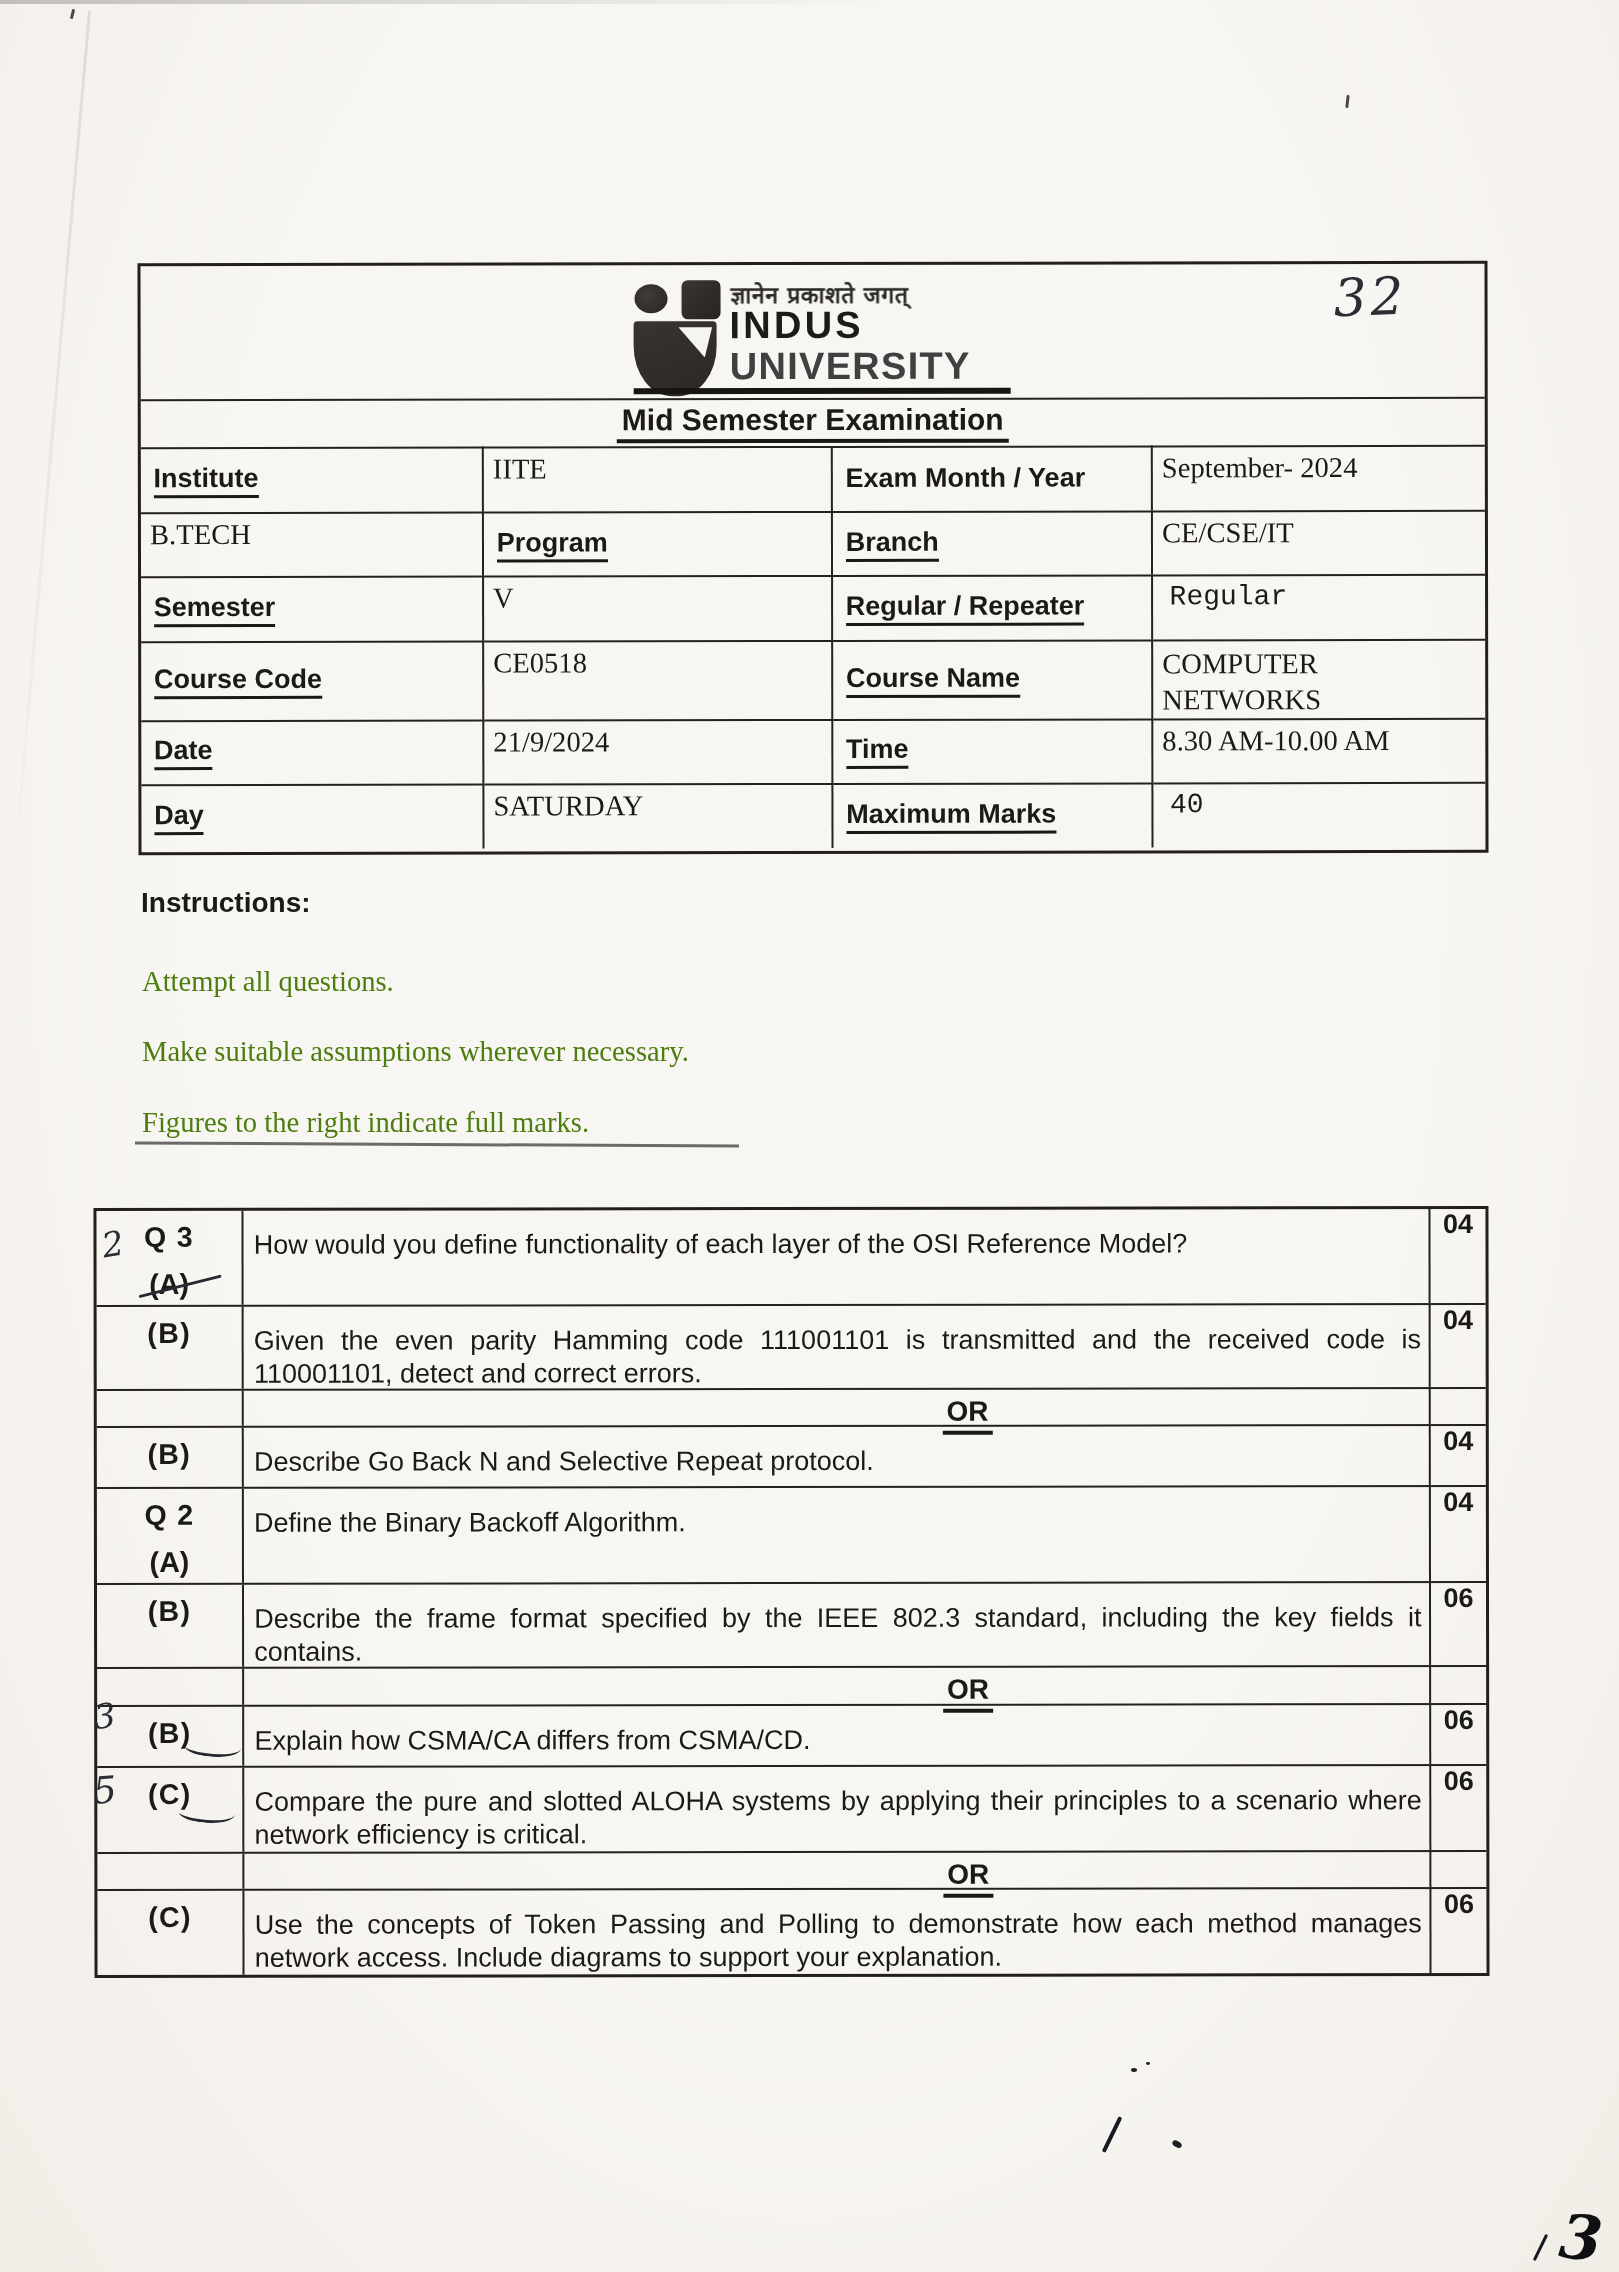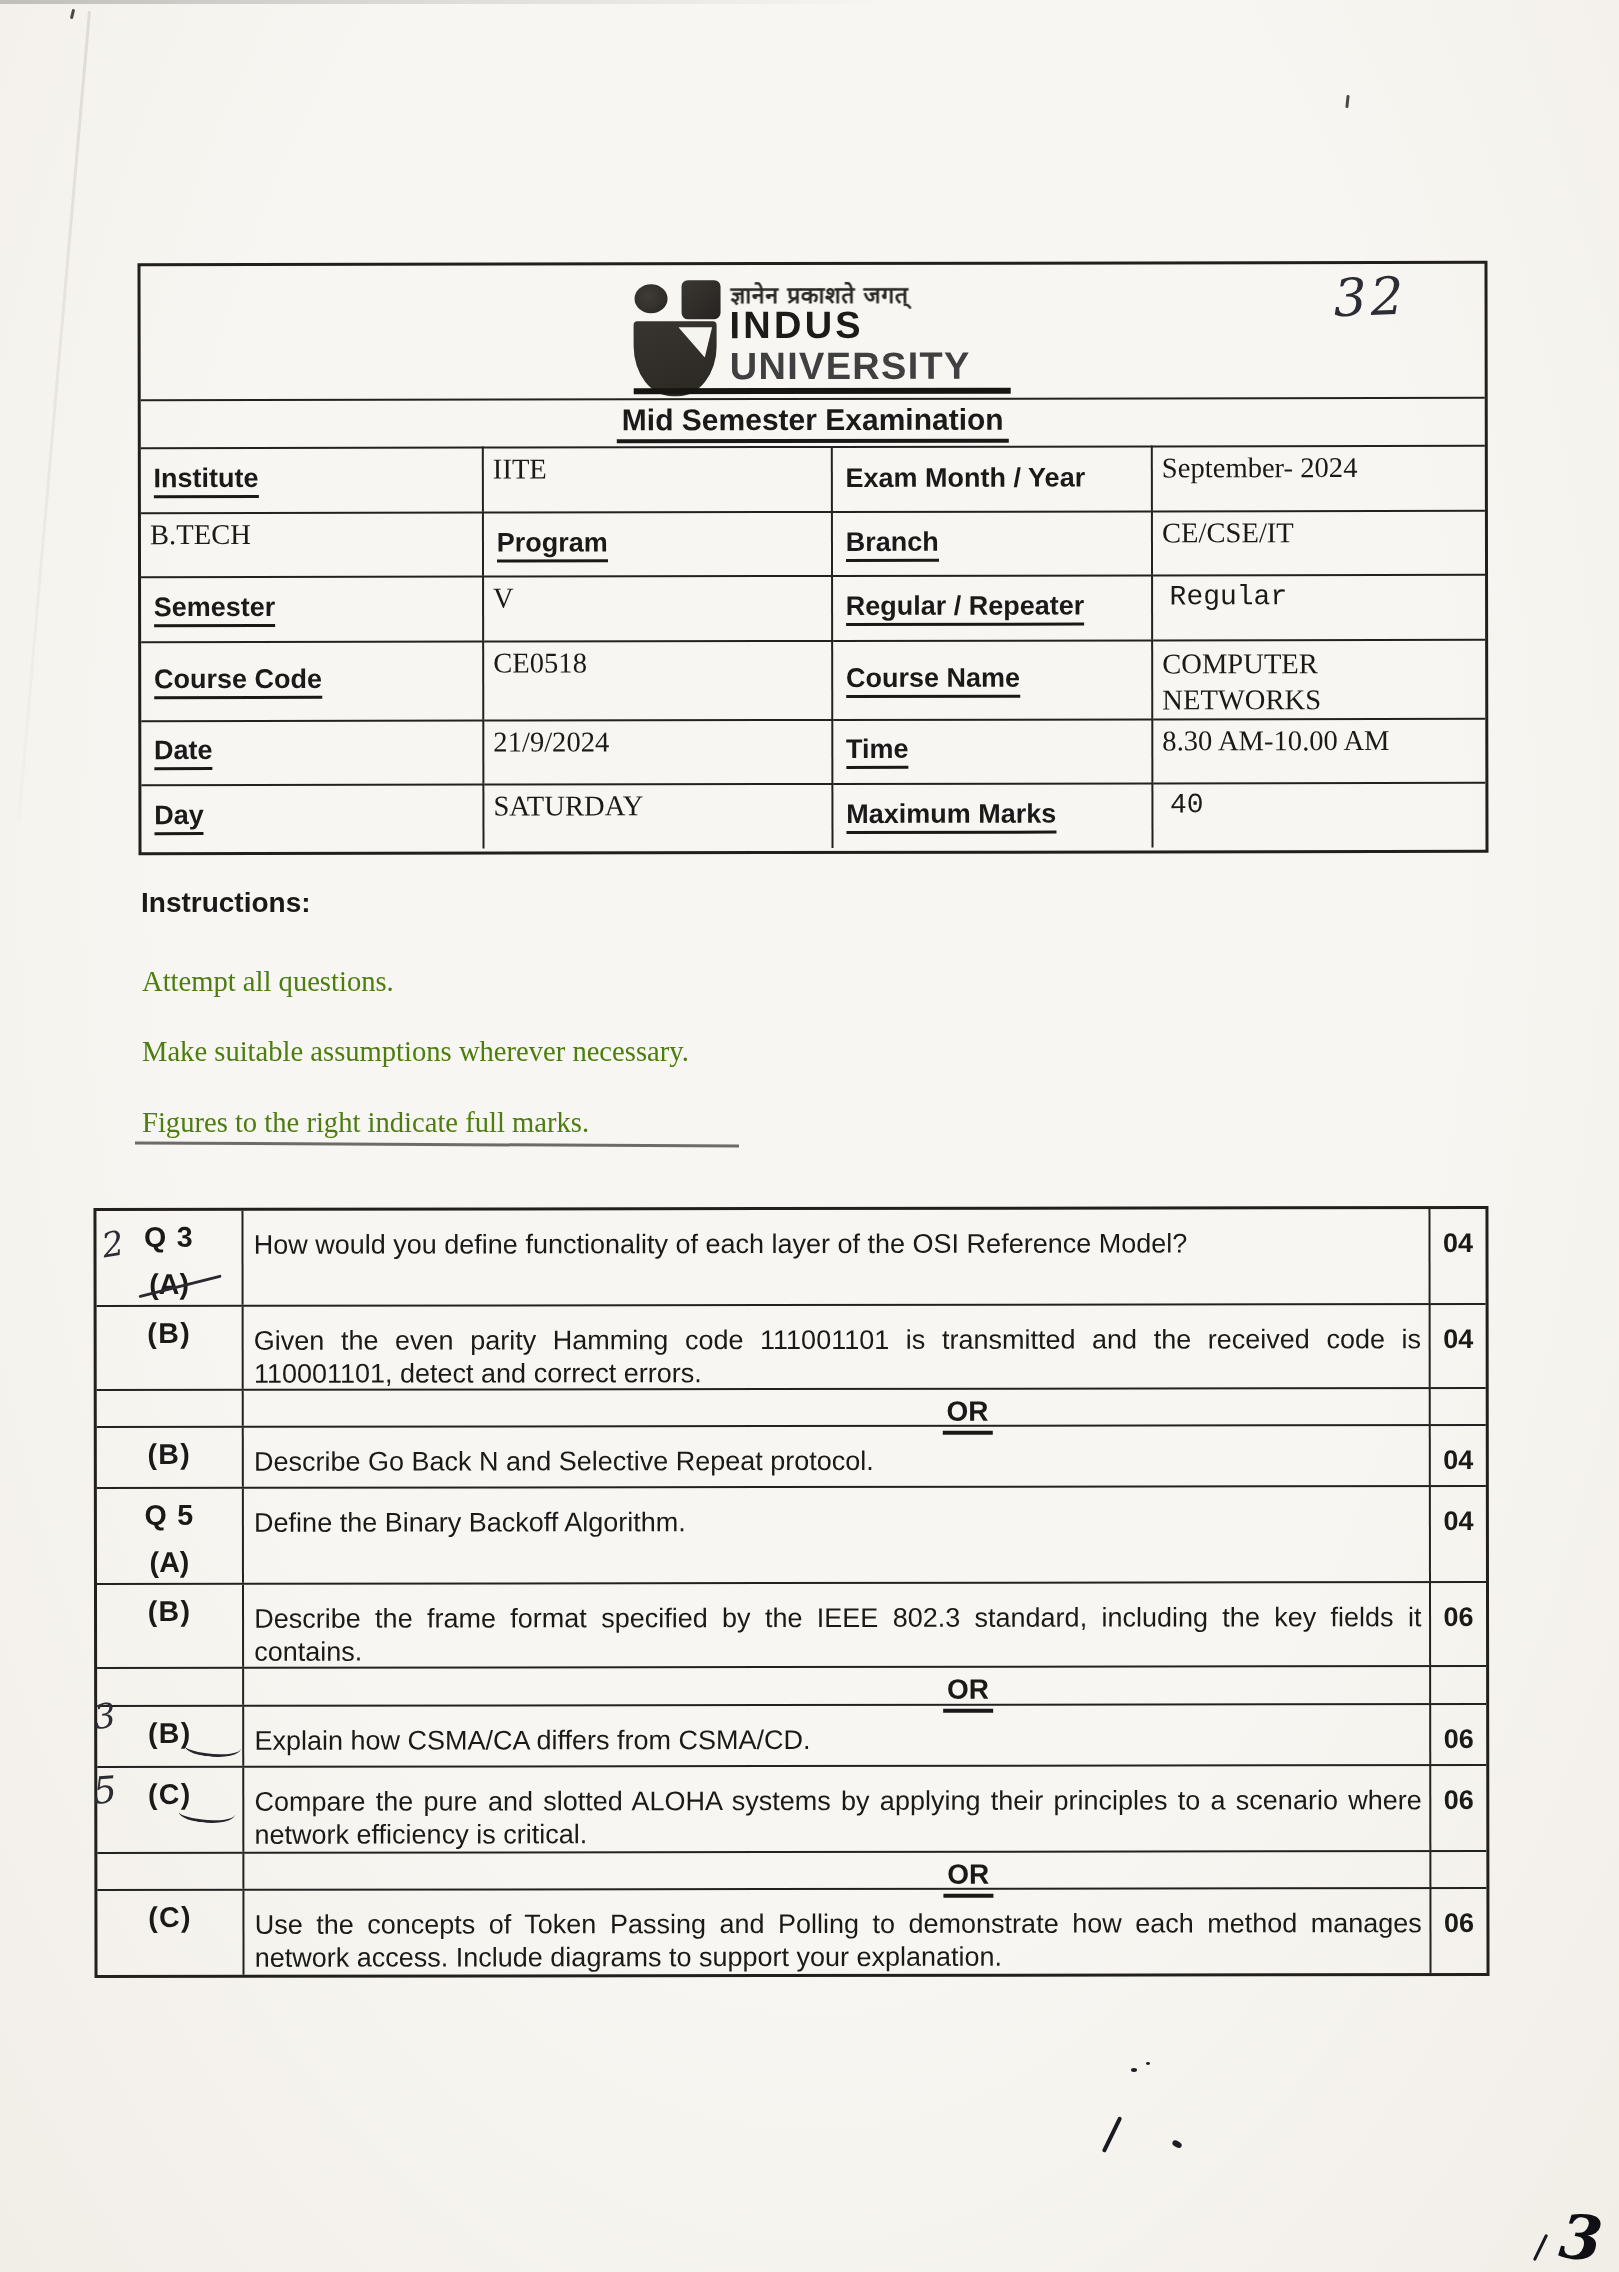--- a/index.html
+++ b/index.html
@@ -61,21 +61,21 @@
   .qrow{display:flex;box-sizing:border-box;}
   .qrow + .qrow{border-top:2.5px solid #242220;}
   .qno{width:147px;box-sizing:border-box;border-right:2.5px solid #242220;
     display:flex;flex-direction:column;align-items:center;justify-content:space-between;
     padding:10.2px 0 3.8px 0;}
   .qno .lbl{font-size:28.6px;font-weight:bold;letter-spacing:1.3px;}
   .qno .sub{font-size:28.6px;font-weight:bold;position:relative;}
   .qtext{flex:1;box-sizing:border-box;border-right:2.5px solid #242220;
     padding:18px 7.6px 5.1px 10.2px;font-size:27px;line-height:1.22;}
   .qtext.just{text-align:justify;}
-  .qmarks{width:55px;box-sizing:border-box;text-align:center;padding-top:19px;
+  .qmarks{width:55px;box-sizing:border-box;text-align:center;
     font-size:27px;font-weight:bold;}
   .orcell{display:flex;justify-content:center;align-items:flex-start;padding-top:5.1px;}
   .orcell span{font-size:28px;font-weight:bold;border-bottom:4.4px solid #1b1917;
     padding:0 3.8px 1.3px 3.8px;transform:translateX(130px);}
   
   .strike{position:absolute;left:-11.4px;top:16.5px;width:85px;height:3.2px;background:#2a2830;
     transform:rotate(-14deg);border-radius:1.9px;}
   .hmark{font-size:34px;}
   .h2{left:102px;top:1224px;transform:rotate(-9deg);}
   .h3{left:94px;top:1696px;transform:rotate(-6deg);}
@@ -217,21 +217,21 @@
   <div class="qrow" style="height:61px">
     <div class="qno">
       <span class="lbl">(B)</span>
     </div>
     <div class="qtext">Describe Go Back N and Selective Repeat protocol.</div>
     <div class="qmarks">04</div>
   </div>
 
   <div class="qrow" style="height:96px">
     <div class="qno">
-      <span class="lbl">Q 5</span>
+      <span class="lbl">Q 2</span>
       <span class="sub">(A)</span>
     </div>
     <div class="qtext">Define the Binary Backoff Algorithm.</div>
     <div class="qmarks">04</div>
   </div>
 
   <div class="qrow" style="height:84px">
     <div class="qno">
       <span class="lbl">(B)</span>
     </div>

